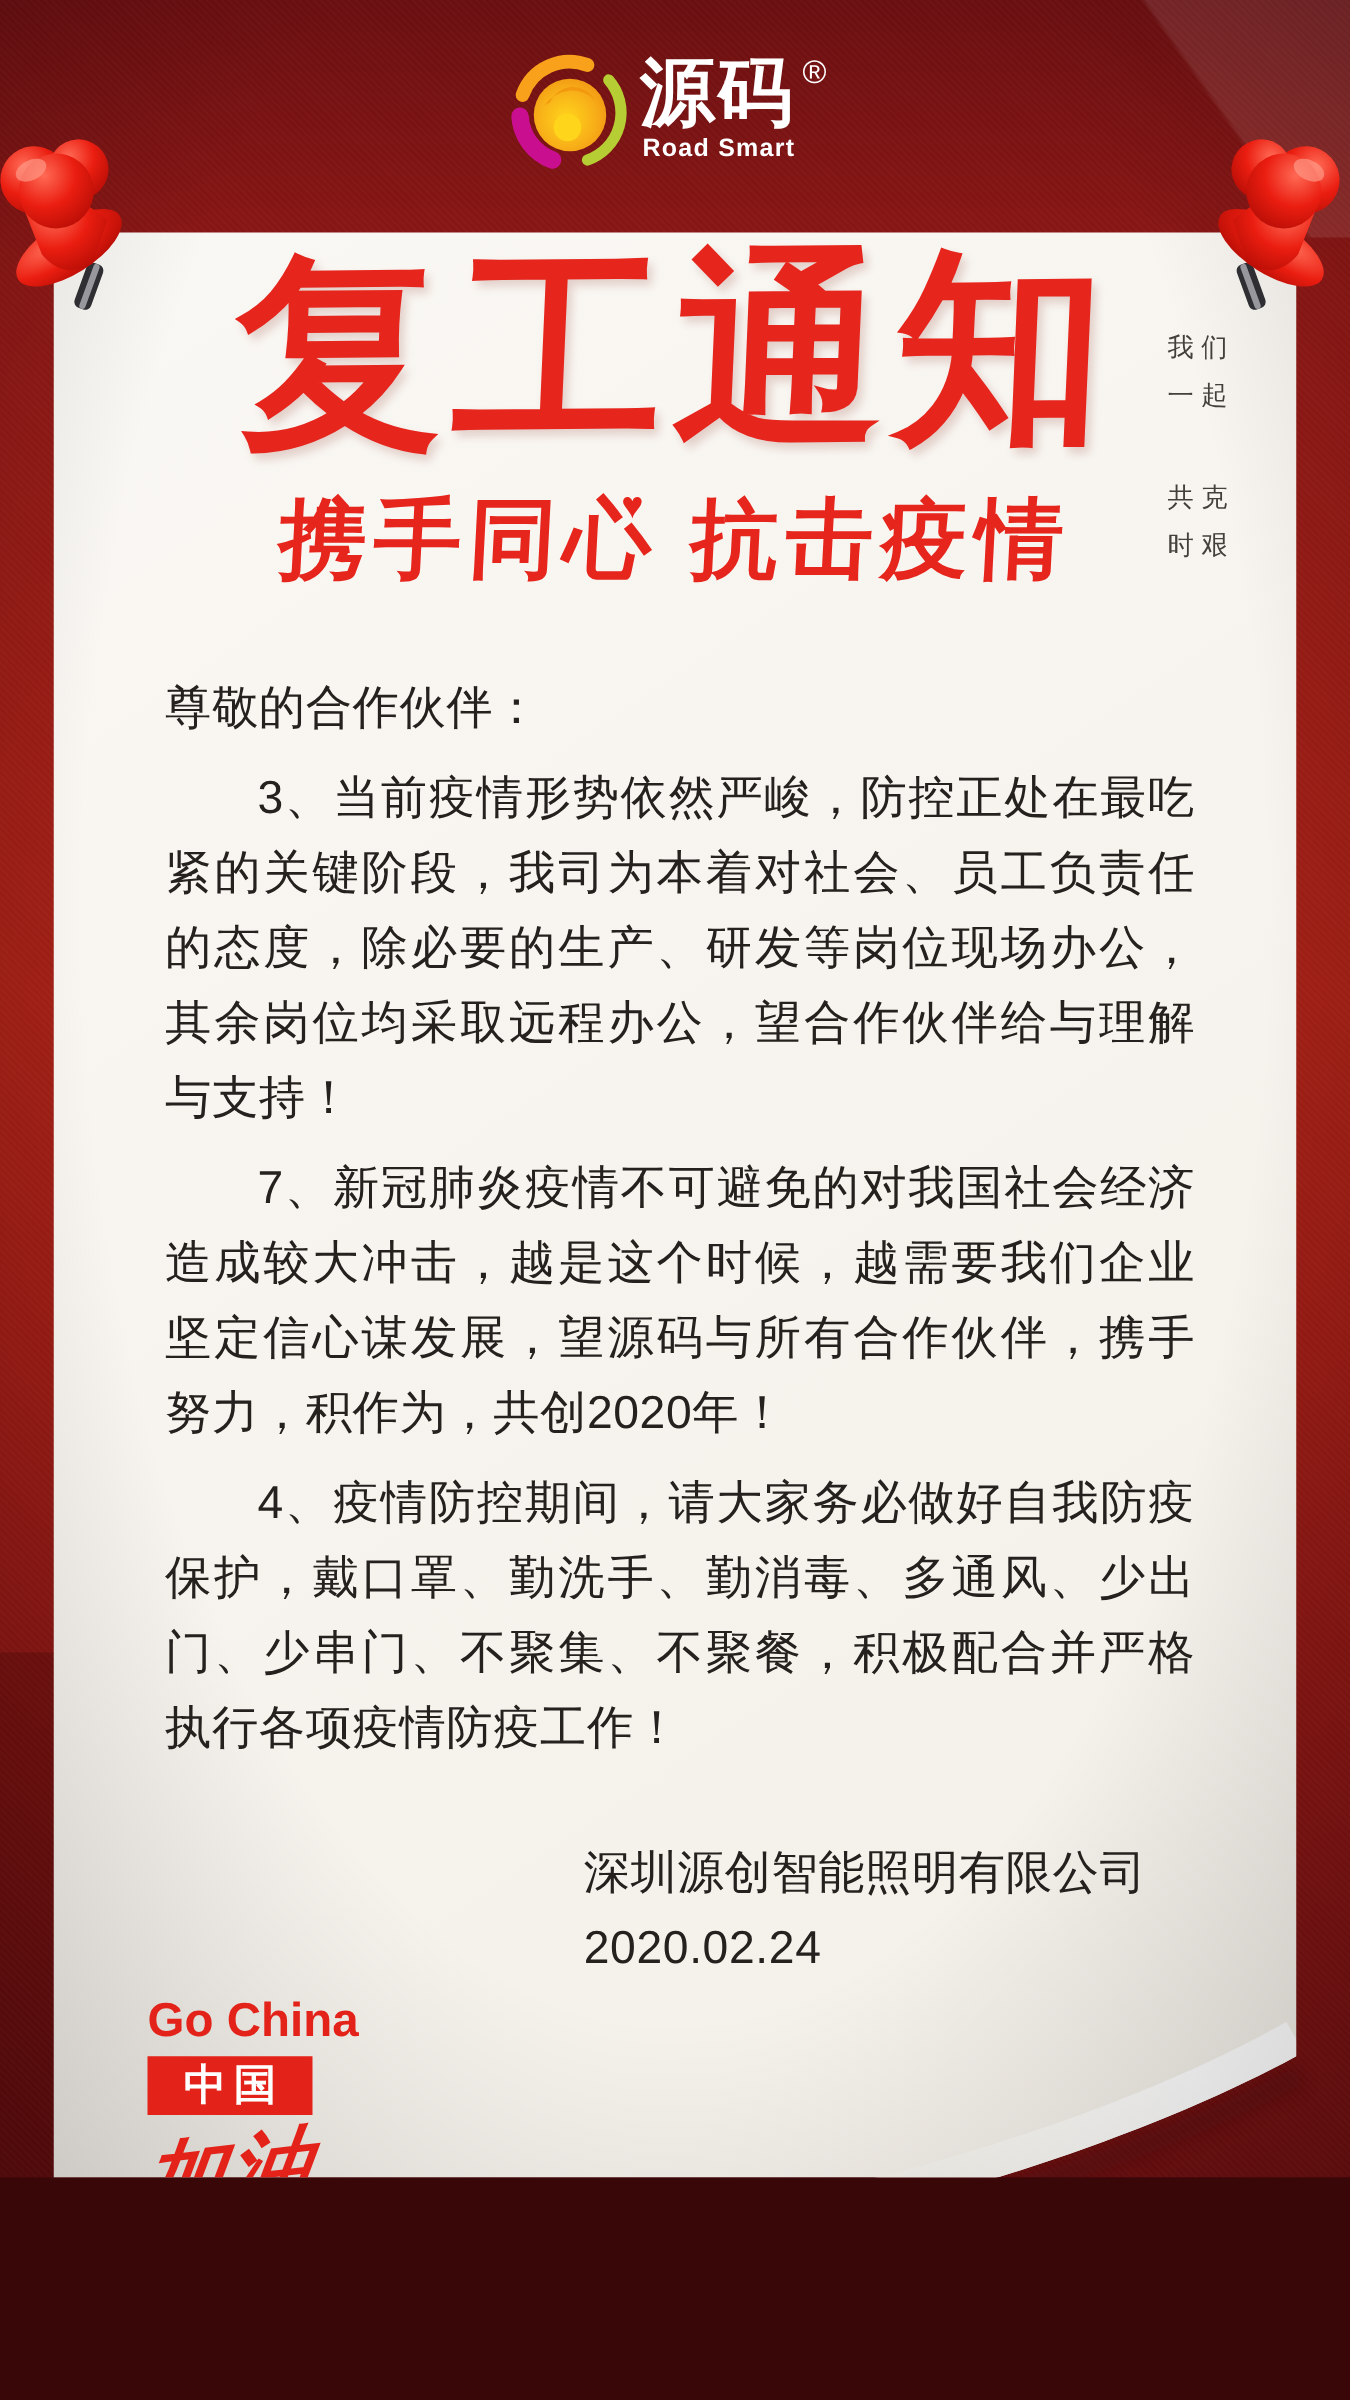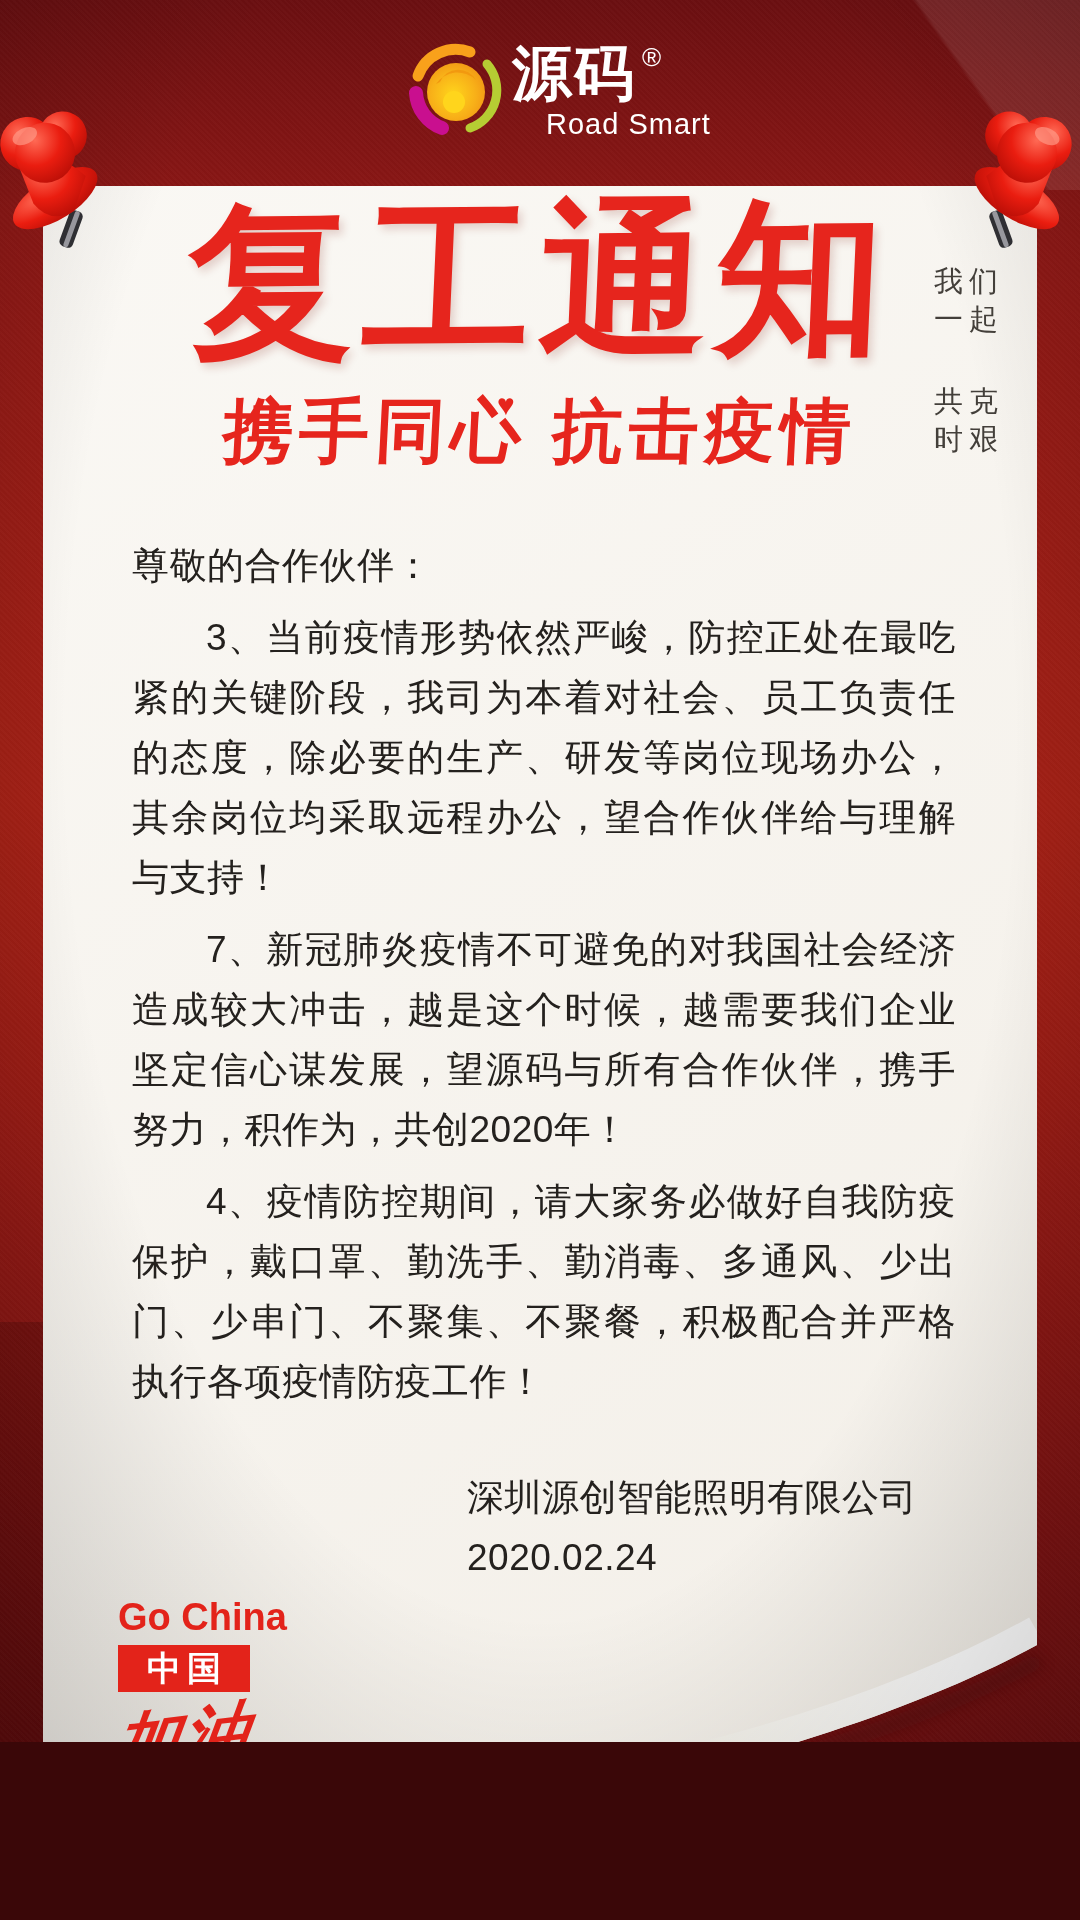--- a/index.html
+++ b/index.html
@@ -32,21 +32,21 @@
 
   
   .logo-mark{position:absolute;left:406px;top:40px;width:100px;height:100px;}
   .brand-name{
     position:absolute;left:512px;top:44px;
     color:#fff;font-size:60px;font-weight:700;letter-spacing:2px;line-height:1;
   }
   .brand-name sup{font-size:26px;font-weight:400;vertical-align:28px;margin-left:6px;}
   .brand-tagline{
     position:absolute;left:514px;top:108px;
-    color:#fff;font-size:29px;font-weight:400;letter-spacing:1px;margin-left:32px;
+    color:#fff;font-size:20px;font-weight:700;letter-spacing:1px;
   }
 
   
   .pin{position:absolute;width:134px;height:154px;}
   .pin-left{left:-8px;top:106px;}
   .pin-right{left:946px;top:106px;transform:scaleX(-1);}
 
   
   .title{
     position:absolute;left:43px;top:192px;width:994px;
@@ -64,22 +64,22 @@
     white-space:nowrap;
   }
   .heart{
     position:absolute;left:497px;top:388px;
     color:#e6251d;font-size:30px;font-weight:900;
   }
 
   
   .side-slogan{
     position:absolute;left:934px;top:262px;width:70px;
-    color:#433f3a;font-size:29px;line-height:38px;letter-spacing:6px;
-    font-family:Liberation Serif, serif;
+    color:#433f3a;font-size:21px;line-height:38px;letter-spacing:6px;
+    font-family:Liberation Mono, monospace;
   }
   .side-slogan .grp2{margin-top:44px;}
   .side-slogan span{display:block;}
 
   
   .body-text{
     position:absolute;left:120px;top:524px;width:848px;
     color:#24211e;font-size:37px;line-height:60px;letter-spacing:0.5px;
     text-align:justify;
   }
@@ -93,21 +93,21 @@
   .signature .inner{
     display:inline-block;text-align:left;
     color:#24211e;font-size:37px;line-height:60px;letter-spacing:0.5px;
   }
 
   
   .gochina{position:absolute;left:118px;top:1596px;}
   .gochina .en{color:#e3231a;font-size:38px;font-weight:800;letter-spacing:0px;}
   .gochina .box{
     margin-top:6px;width:132px;height:47px;background:#e3231a;
-    display:flex;align-items:flex-end;justify-content:center;
+    display:flex;align-items:flex-start;justify-content:center;
   }
   .gochina .box span{color:#fff;font-size:34px;font-weight:800;letter-spacing:6px;text-indent:6px;}
   .gochina .cheer{
     margin-top:10px;color:#e3231a;font-size:66px;font-weight:900;font-style:italic;
     transform:skewX(-14deg) rotate(-7deg);transform-origin:left top;
     letter-spacing:2px;
   }
 </style>
 </head>
 <body>

